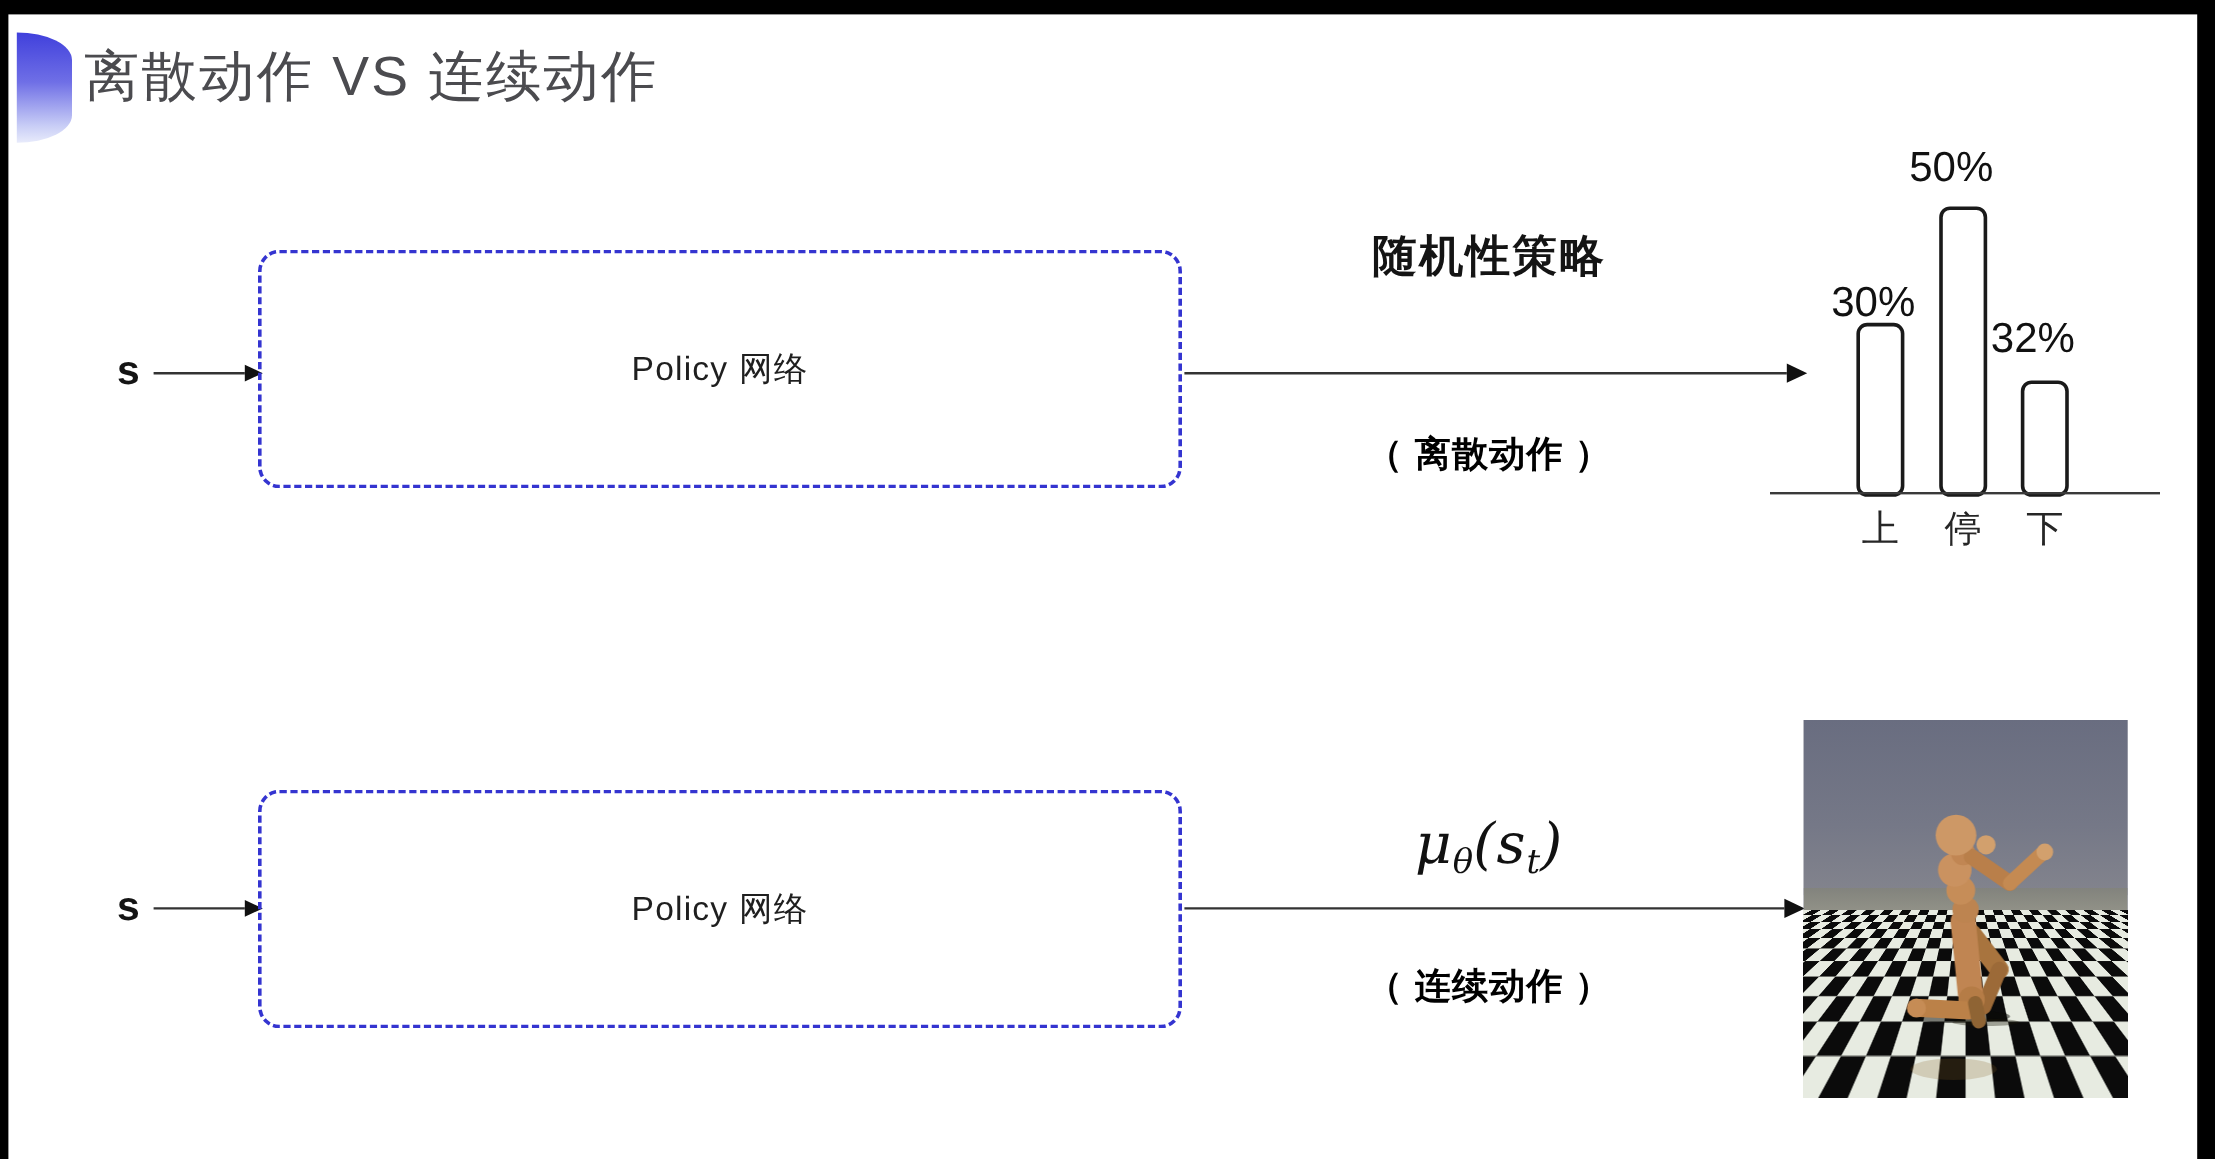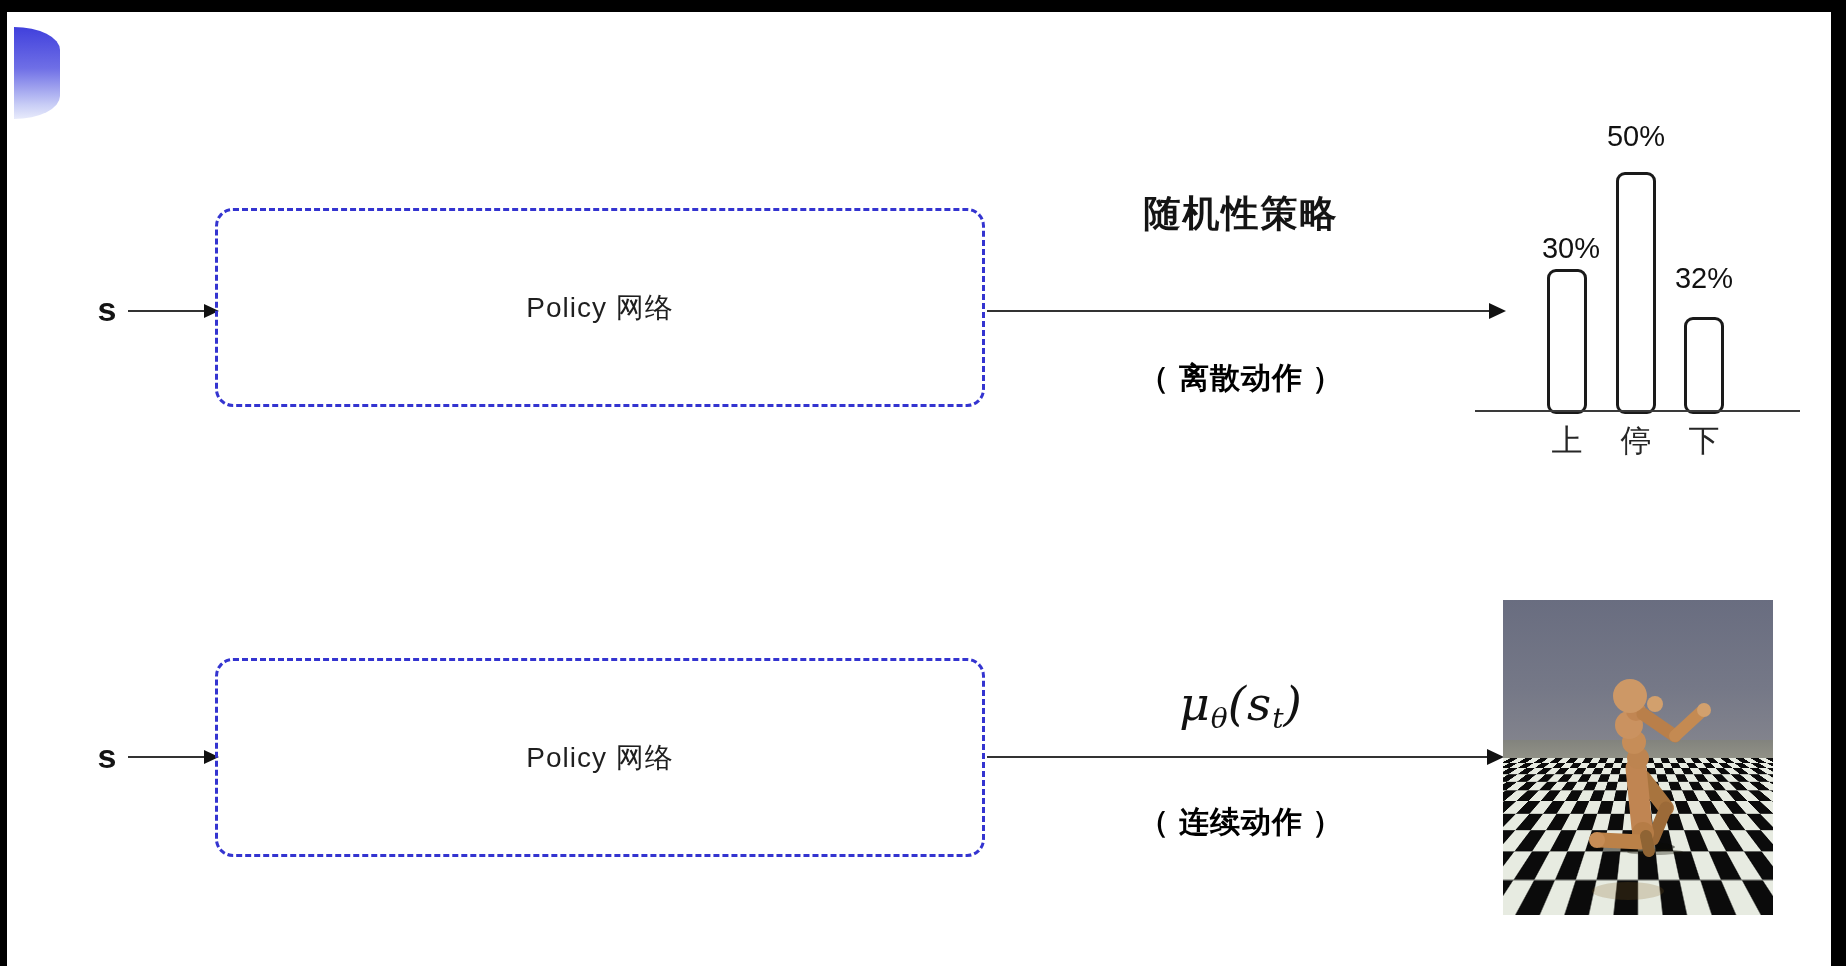--- a/index.html
+++ b/index.html
@@ -68,22 +68,22 @@
     background:#3a3a3a; z-index:5;
   }
   .bar {
     position:absolute; bottom:552px; width:40px;
     background:#fff; border:3px solid #1a1a1a; border-radius:9px; z-index:2;
   }
   .bar-1 { left:1547px; }
   .bar-2 { left:1616px; }
   .bar-3 { left:1684px; }
   .pct-label {
-    position:absolute; width:90px; text-align:center;
-    font-size:29px; font-weight:500; color:#111; z-index:3;
+    position:absolute; width:90px; 
+    font-size:35px; font-weight:500; color:#111; z-index:3;
   }
   .pct-1 { left:1526px; top:232px; }
   .pct-2 { left:1591px; top:120px; }
   .pct-3 { left:1659px; top:262px; }
   .cat-label {
     position:absolute; width:64px; text-align:center; top:420px;
     font-size:31px; font-weight:500; color:#262626;
   }
   .cat-1 { left:1535px; }
   .cat-2 { left:1604px; }
@@ -114,20 +114,21 @@
 </head>
 <body>
 
 <div id="canvas">
 
   <div class="frame-top"></div>
   <div class="frame-left"></div>
   <div class="frame-right"></div>
 
   <div class="title-bullet"></div>
+  <div class="page-title">离散动作 VS 连续动作</div>
 
   <div class="s-label s-top">s</div>
 
   <svg class="arrow-svg" style="left:128px; top:300px;" width="92" height="22">
     <line x1="0" y1="11" x2="76" y2="11" stroke="#333" stroke-width="2"></line>
     <polygon points="76,4 91,11 76,18" fill="#111"></polygon>
   </svg>
 
   <div class="policy-box box-top">
     <span class="box-label">Policy 网络</span>

